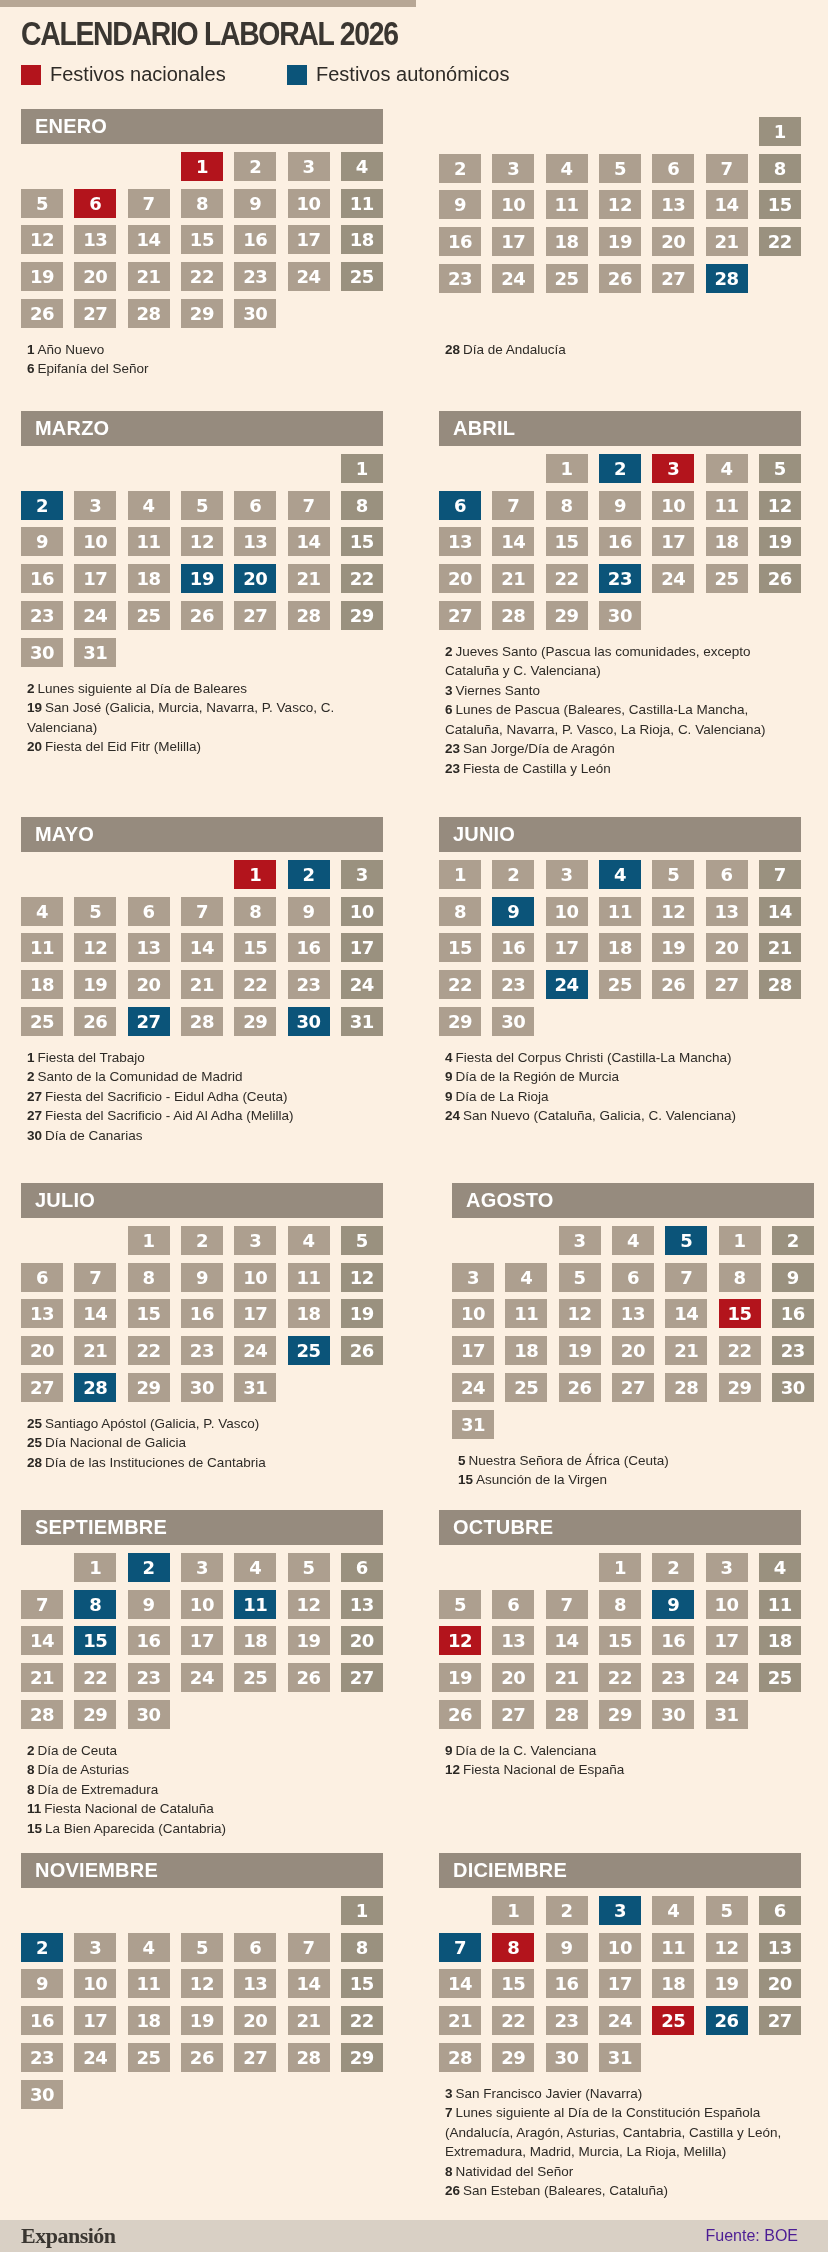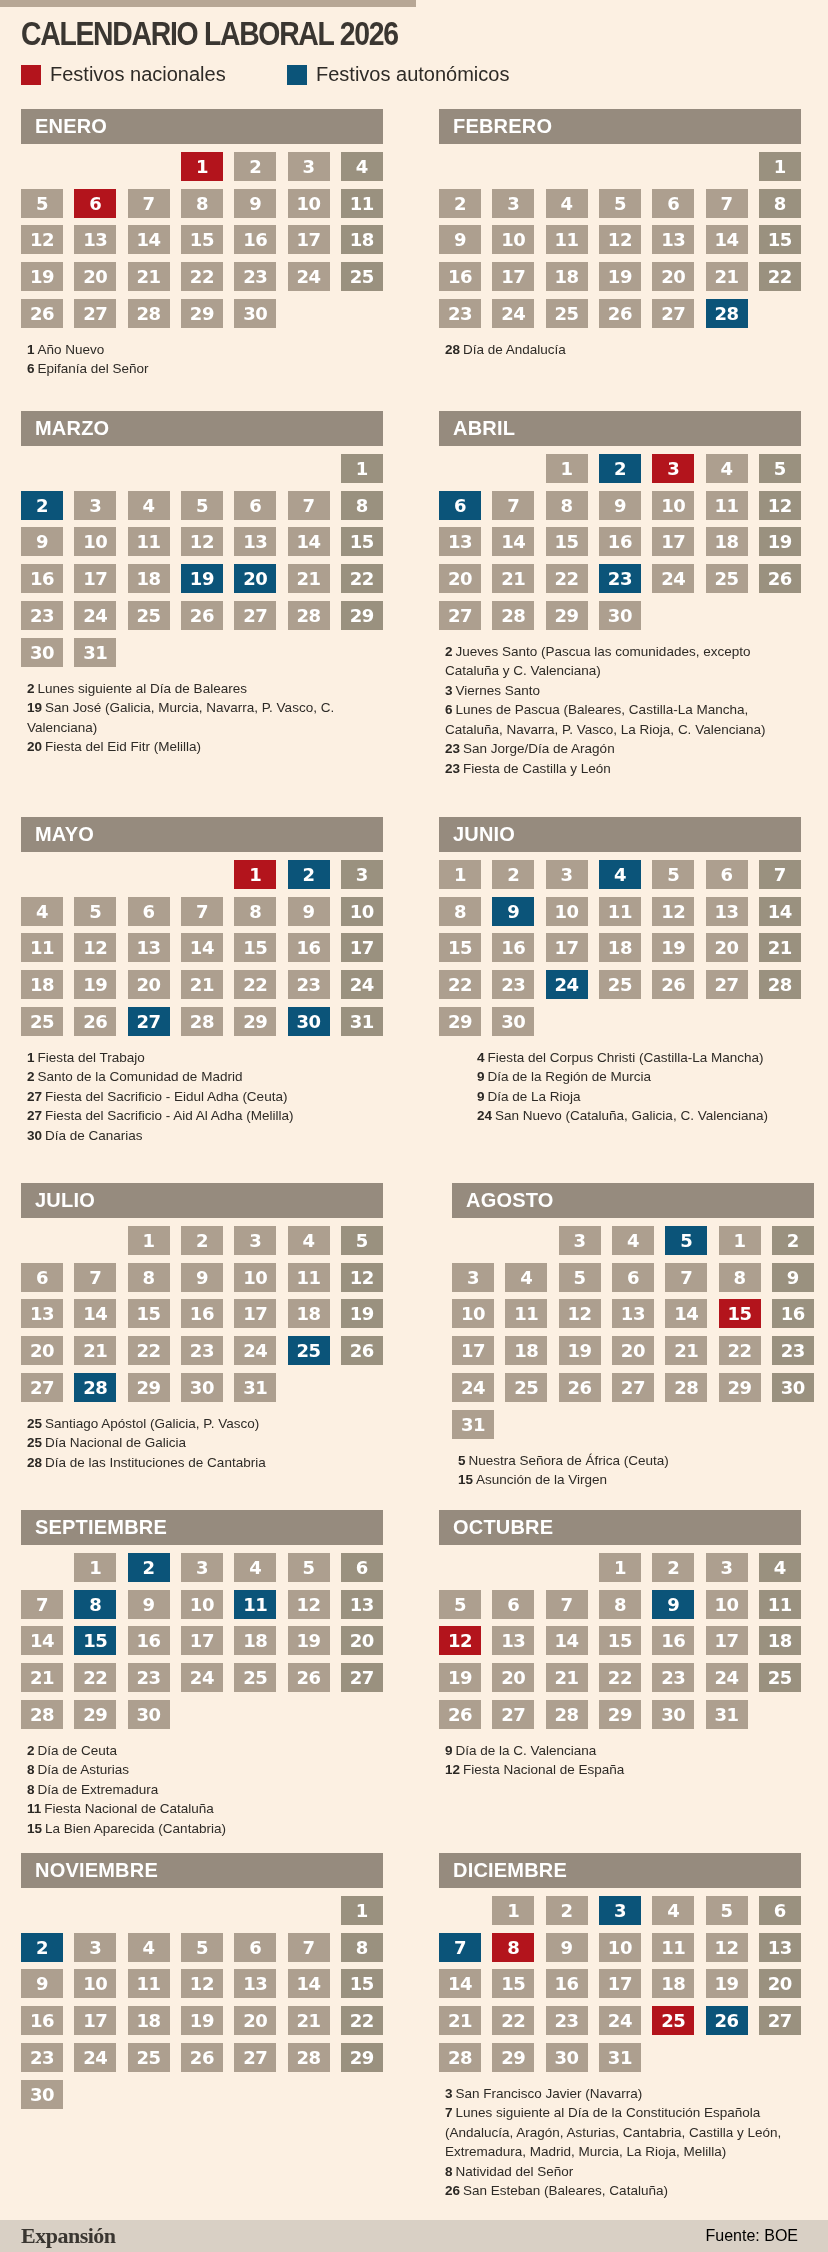--- a/index.html
+++ b/index.html
@@ -20,21 +20,21 @@
   .cell.sun { background:#9a917f; }
   .cell.nat { background:#b3141c; }
   .cell.aut { background:#0b5479; }
   .notes { position:absolute; left:6px; font-size:13.5px; line-height:19.5px; color:#2e2b27; width:350px;
            font-family:"Liberation Sans", sans-serif; }
   .notes .n { display:block; }
   .notes b { font-weight:bold; color:#2b2824; margin-right:3px; }
   .footer { position:absolute; left:0; top:2220px; width:828px; height:32px; background:#d9d0c5; }
   .brand { position:absolute; left:21px; top:3px; font-family:"Liberation Serif", serif; font-weight:bold;
            font-size:22px; color:#3a3631; letter-spacing:-0.5px; }
-  .source { position:absolute; right:30px; top:7px; font-size:16px; color:#000000; }
+  .source { position:absolute; right:30px; top:7px; font-size:16px; color:#4c1d95; }
 </style>
 </head>
 <body>
 
 <div class="topbar"></div>
 <div class="title">CALENDARIO LABORAL 2026</div>
 
 <div class="legend" style="left:21px">
   <span class="sw" style="background:#b3141c"></span>
   <span class="lbl">Festivos nacionales</span>
@@ -77,21 +77,20 @@
       <div class="cell" style="left: 106.6px; top: 146.8px;">28</div>
       <div class="cell" style="left: 159.9px; top: 146.8px;">29</div>
       <div class="cell" style="left: 213.2px; top: 146.8px;">30</div>
     </div>
     <div class="notes" style="top: 230.8px;">
       <span class="n"><b>1</b><span>Año Nuevo</span></span>
       <span class="n"><b>6</b><span>Epifanía del Señor</span></span>
     </div>
   </div>
 <div class="month" style="left:439px;top:109px">
-    <div class="mhead">FEBRERO</div>
     <div class="grid" style="height: 175.8px;">
       <div class="cell sun" style="left: 319.8px; top: 0px;">1</div>
       <div class="cell" style="left: 0px; top: 36.7px;">2</div>
       <div class="cell" style="left: 53.3px; top: 36.7px;">3</div>
       <div class="cell" style="left: 106.6px; top: 36.7px;">4</div>
       <div class="cell" style="left: 159.9px; top: 36.7px;">5</div>
       <div class="cell" style="left: 213.2px; top: 36.7px;">6</div>
       <div class="cell" style="left: 266.5px; top: 36.7px;">7</div>
       <div class="cell sun" style="left: 319.8px; top: 36.7px;">8</div>
       <div class="cell" style="left: 0px; top: 73.4px;">9</div>
@@ -272,21 +271,21 @@
       <div class="cell" style="left: 0px; top: 110.1px;">22</div>
       <div class="cell" style="left: 53.3px; top: 110.1px;">23</div>
       <div class="cell aut" style="left: 106.6px; top: 110.1px;">24</div>
       <div class="cell" style="left: 159.9px; top: 110.1px;">25</div>
       <div class="cell" style="left: 213.2px; top: 110.1px;">26</div>
       <div class="cell" style="left: 266.5px; top: 110.1px;">27</div>
       <div class="cell sun" style="left: 319.8px; top: 110.1px;">28</div>
       <div class="cell" style="left: 0px; top: 146.8px;">29</div>
       <div class="cell" style="left: 53.3px; top: 146.8px;">30</div>
     </div>
-    <div class="notes" style="top: 230.8px; margin-left: 32px;">
+    <div class="notes" style="top: 230.8px;">
       <span class="n"><b>4</b><span>Fiesta del Corpus Christi (Castilla-La Mancha)</span></span>
       <span class="n"><b>9</b><span>Día de la Región de Murcia</span></span>
       <span class="n"><b>9</b><span>Día de La Rioja</span></span>
       <span class="n"><b>24</b><span>San Nuevo (Cataluña, Galicia, C. Valenciana)</span></span>
     </div>
   </div>
 <div class="month" style="left:21px;top:1183px">
     <div class="mhead">JULIO</div>
     <div class="grid" style="height: 175.8px;">
       <div class="cell" style="left: 106.6px; top: 0px;">1</div>

